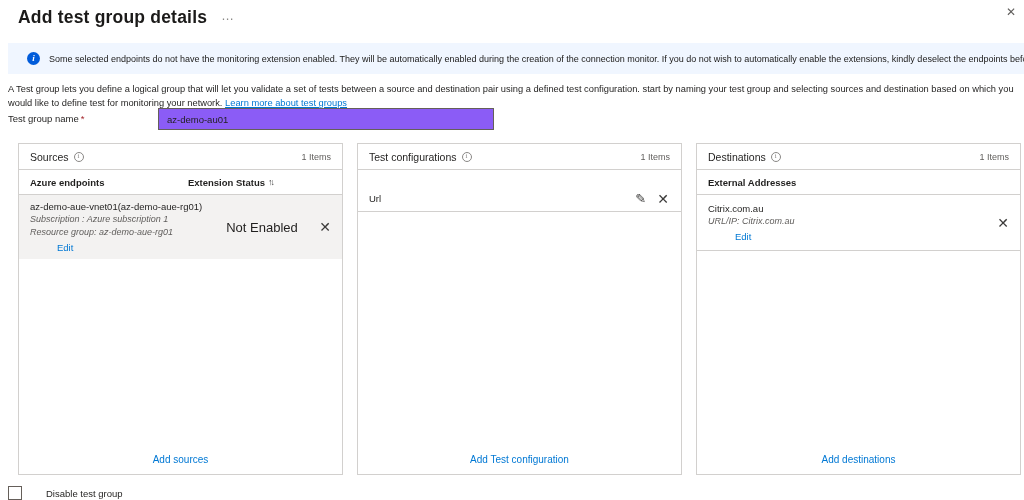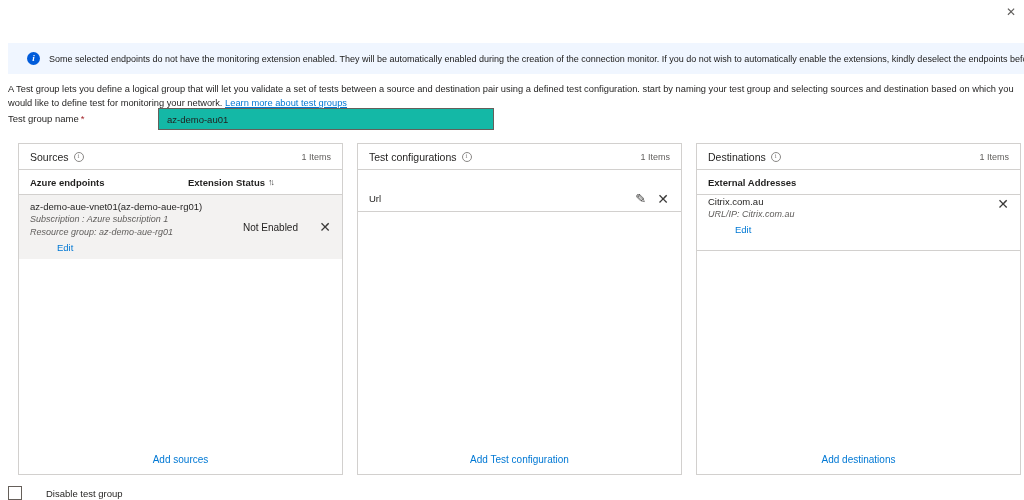--- a/index.html
+++ b/index.html
@@ -32,21 +32,21 @@
   .banner-text{font-size:9px;color:#1b1a19;white-space:nowrap;}
 
   
   .intro{position:absolute;top:82px;left:8px;width:1012px;font-size:9.3px;line-height:14px;color:#201f1e;}
   .intro a{color:var(--link);text-decoration:underline;cursor:pointer;}
 
   
   .form-row{position:absolute;top:108px;left:0;width:992px;height:24px;}
   .form-label{position:absolute;left:8px;top:5px;font-size:9.5px;color:#201f1e;}
   .req{color:var(--required);margin-left:2px;}
-  .name-input{position:absolute;left:158px;top:0;width:336px;height:22px;border:1px solid #655f5a;background:#14b8a6;
+  .name-input{position:absolute;left:158px;top:0;width:336px;height:22px;border:1px solid #655f5a;background:#8b5cf6;
               font-size:9.5px;font-family:inherit;color:#201f1e;padding:0 8px;outline:none;}
 
   
   .panel{position:absolute;top:143px;width:325px;height:332px;border:1px solid var(--border);
          display:flex;flex-direction:column;background:#fff;}
   .panel.p1{left:18px;} .panel.p2{left:357px;gap:16px;} .panel.p3{left:696px;}
   .panel-head{flex:0 0 26px;display:flex;align-items:center;justify-content:space-between;
               padding:0 11px;border-bottom:1px solid var(--border);}
   .panel-title{font-size:10.5px;color:#201f1e;display:flex;align-items:center;gap:5px;}
   .info-o{display:inline-flex;width:10px;height:10px;border:1px solid #8a8886;border-radius:50%;color:#8a8886;
@@ -56,45 +56,49 @@
   .col-row{flex:0 0 25px;display:flex;align-items:center;padding:0 11px;border-bottom:1px solid var(--border);}
   .col-h{font-size:9.5px;font-weight:bold;color:#201f1e;}
   .col-status{margin-left:auto;margin-right:58px;display:flex;align-items:center;gap:3px;}
   .sort{font-size:9px;color:#444;letter-spacing:-2px;cursor:pointer;}
 
   .src-row{flex:0 0 64px;background:var(--row-bg);display:flex;align-items:center;padding:0 9px 0 11px;cursor:pointer;}
   .src-texts{width:196px;line-height:13px;}
   .row-name{font-size:9.5px;color:#201f1e;}
   .row-sub{font-size:9px;font-style:italic;color:var(--muted);}
   .edit-link{font-size:9.5px;color:var(--link);cursor:pointer;display:inline-block;padding-left:27px;}
-  .status-cell{width:72px;text-align:right;font-size:10px;color:#201f1e;}
+  .status-cell{width:72px;text-align:center;font-size:13px;color:#201f1e;}
   .x-btn{margin-left:auto;color:#3b3a39;font-size:14px;cursor:pointer;line-height:1;padding:2px;}
 
   .url-row{flex:0 0 26px;display:flex;align-items:center;padding:0 10px 0 11px;border-bottom:1px solid var(--border);}
   .url-name{font-size:9.5px;color:#201f1e;}
   .url-icons{margin-left:auto;display:flex;align-items:center;gap:9px;}
   .pencil{font-size:13px;color:#3b3a39;cursor:pointer;line-height:1;}
 
-  .dst-row{flex:0 0 56px;display:flex;padding:0 9px 0 11px;border-bottom:1px solid var(--border);}
+  .dst-row{flex:0 0 56px;display:flex;align-items:center;padding:0 9px 0 11px;border-bottom:1px solid var(--border);}
   .dst-texts{line-height:13px;width:230px;}
 
   .panel-spacer{flex:1 1 auto;}
   .panel-foot{flex:0 0 30px;display:flex;align-items:center;justify-content:center;}
   .add-link{font-size:10px;color:var(--link);cursor:pointer;}
 
   
   .disable-row{position:absolute;top:486px;left:8px;display:flex;align-items:flex-start;gap:24px;}
   .checkbox{width:14px;height:14px;border:1px solid #655f5a;background:#fff;cursor:pointer;flex:0 0 auto;}
   .disable-label{font-size:9.5px;color:#201f1e;padding-top:2px;}
 </style>
 </head>
 <body>
 
 <div class="canvas">
 
+  <div class="title-row">
+    <div class="page-title">Add test group details</div>
+    <div class="more-dots">⋯</div>
+  </div>
   <div class="close-x">✕</div>
 
   <div class="banner">
     <span class="info-badge">i</span>
     <span class="banner-text">Some selected endpoints do not have the monitoring extension enabled. They will be automatically enabled during the creation of the connection monitor. If you do not wish to automatically enable the extensions, kindly deselect the endpoints before proceeding further</span>
   </div>
 
   <div class="intro">
     <span>A Test group lets you define a logical group that will let you validate a set of tests between a source and destination pair using a defined test configuration. start by naming your test group and selecting sources and destination based on which you would like to define test for monitoring your network.</span>
     <a>Learn more about test groups</a>

